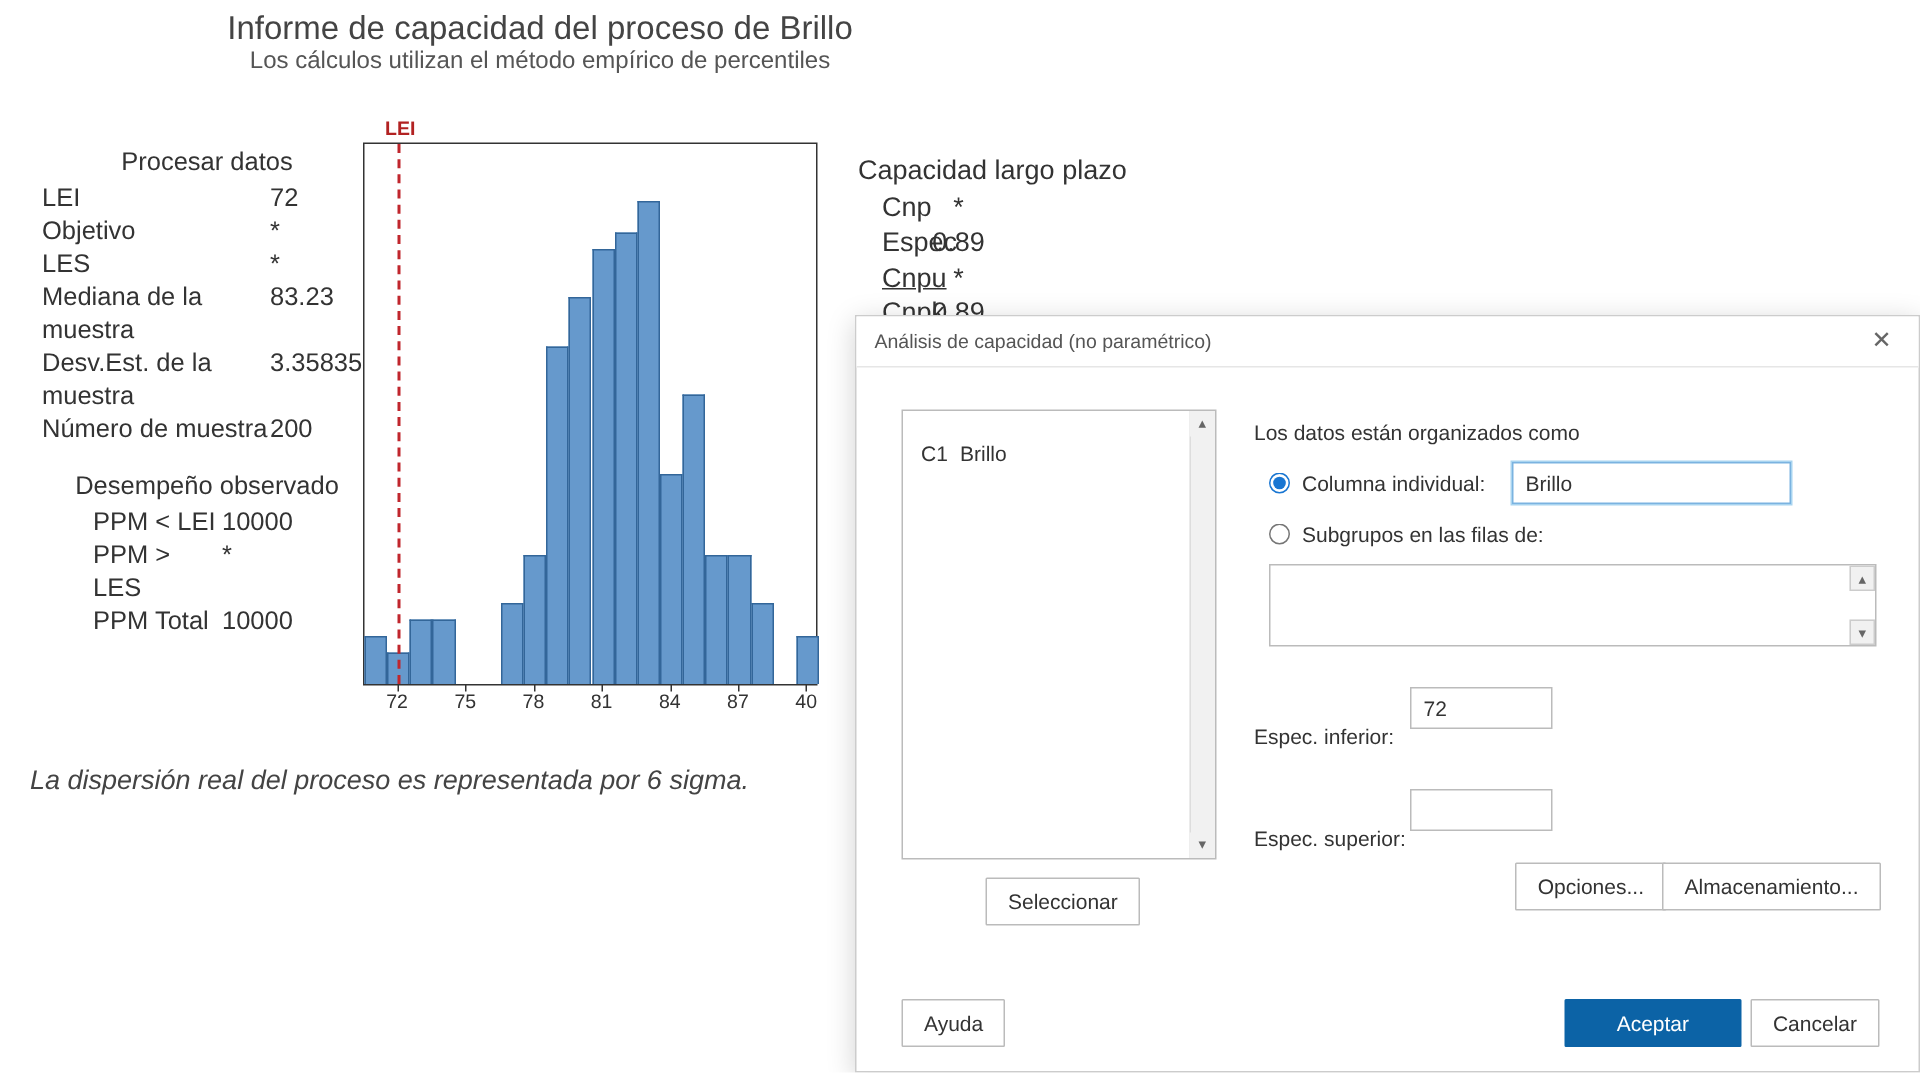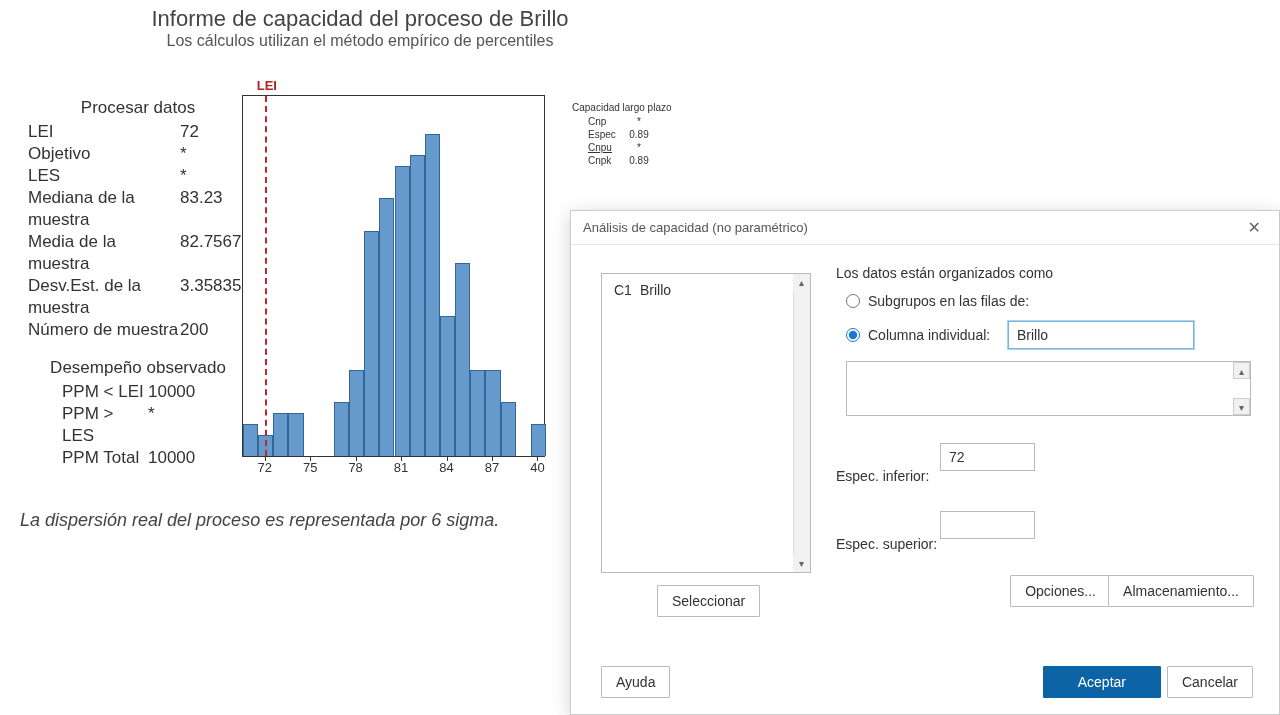--- a/index.html
+++ b/index.html
@@ -14,44 +14,44 @@
     overflow: hidden;
   }
   .report-title { font-size: 22px; color: #444; font-weight: 400; text-align: center; width: 700px; margin-top: 6px;}
   .report-subtitle { font-size: 16px; color: #555; font-weight: 400; text-align: center; width: 700px;}
   .report-area { position: absolute; left: 10px; top: 0; width: 900px;}
   .data-block { position: absolute; left: 18px; top: 95px; width: 220px; font-size: 17px; color: #333;}
   .data-row { display: flex; justify-content: flex-start; line-height: 1.3;}
   .data-row .lbl { width: 152px;}
   .data-row .val { width: 60px; text-align: left;}
   .section-header { font-weight: 400; text-align: center; line-height: 1.5; }
-  .cap-block { position: absolute; left: 562px; top: 100px; font-size: 10px; color:#333;}
+  .cap-block { position: absolute; left: 562px; top: 100px; font-size: 18px; color:#333;}
   .cap-block .data-row .lbl { width: 42px; padding-left: 16px;}
   .cap-block .data-row .val { width: 50px; text-align: center;}
   .chart-box { position: absolute; left: 232px; top: 95px; width: 303px; height: 362px; border: 1px solid #333; background:#fff;}
   .lei-label { position: absolute; left: 258px; top: 78px; color: #b22222; font-size: 13px; font-weight: 600;}
   .lei-line { position: absolute; left: 266px; top: 96px; width: 0; height: 360px; border-left: 2px dashed #c0262d;}
   .xtick-row { position: absolute; left: 232px; top: 460px; width: 303px; height: 20px;}
   .xtick { position: absolute; top: 0; font-size: 13px; color:#333; transform: translateX(-50%);}
   .hist-area { position: absolute; left: 0; bottom: 0; width: 100%; height: 100%; }
   .bar { position: absolute; bottom: 0; background: #6699cc; border: 1px solid #336699; border-bottom: none;}
   .footnote { position: absolute; left: 10px; top: 510px; font-size: 18px; font-style: italic; color: #444;}
   .tick-mark { position:absolute; top: -4px; width:1px; height:5px; background:#333;}
 
   
   .dialog { position: absolute; left: 570px; top: 210px; width: 710px; height: 505px; background: #fff; border: 1px solid #ccc; box-shadow: 0 4px 18px rgba(0,0,0,0.18);}
   .dialog-header { height: 34px; line-height: 34px; padding: 0 12px; background: #fff; border-bottom: 1px solid #e6e6e6; color: #555; font-size: 13px; display:flex; justify-content: space-between; align-items: center;}
   .close-x { font-size: 16px; color: #666; cursor: pointer; padding: 0 6px;}
   .dialog-body { position: relative; padding: 14px; height: calc(100% - 34px);}
   .column-list { position: absolute; left: 30px; top: 28px; width: 210px; height: 300px; border: 1px solid #bbb; background:#fff;}
   .col-item { padding: 8px 12px; font-size: 14px; color:#333;}
-  .col-item span:first-child { display:inline-block; width: 26px;}
+  .col-item span:first-child { display:inline-block; width: 26px; margin-top: 12px;}
   .scroll-stub { position:absolute; right:0; top:0; width:17px; height:100%; background:#f1f1f1; border-left:1px solid #ddd;}
   .scroll-btn { position:absolute; right:0; width:17px; height:17px; background:#f1f1f1; text-align:center; font-size:10px; line-height:17px; color:#666;}
-  .form-area { position: absolute; left: 265px; top: 20px; right: 18px;}
+  .form-area { position: absolute; left: 265px; top: 35px; right: 18px;}
   .form-label { font-size: 14px; color:#333; margin-bottom: 12px;}
   .radio-row { display:flex; align-items:center; margin: 8px 0 12px 10px; font-size:14px;}
   .radio-row input[type=radio] { margin-right: 8px; accent-color: #1976d2; width:14px; height:14px;}
   .text-input { border: 1px solid #7bb3e0; outline: 1px solid #a8d4f0; padding: 5px 8px; font-size: 14px; width: 186px; color:#333;}
   .text-input.plain { border: 1px solid #bbb; outline:none; width: 95px;}
   .subgroup-box { border: 1px solid #bbb; width: 405px; height: 55px; position:relative; margin-left:10px;}
   .subgroup-box .scroll-btn { border:1px solid #ccc;}
   .spec-row { display:flex; align-items:center; margin: 14px 0 0 0px; font-size:14px;}
   .spec-row .slabel { width: 104px; margin-top: 38px;}
   .btn { border: 1px solid #bbb; background: #fff; padding: 7px 14px; font-size: 14px; color:#333; cursor:pointer; border-radius:1px;}
@@ -83,24 +83,20 @@
         </div>
         <div class="data-row">
           <span class="lbl">LES</span>
           <span class="val">*</span>
         </div>
         <div class="data-row">
           <span class="lbl">Mediana de la muestra</span>
           <span class="val">83.23</span>
         </div>
         <div class="data-row">
-          <span class="lbl">Media de la muestra</span>
-          <span class="val">82.7567</span>
-        </div>
-        <div class="data-row">
           <span class="lbl">Desv.Est. de la muestra</span>
           <span class="val">3.35835</span>
         </div>
         <div class="data-row">
           <span class="lbl">Número de muestra</span>
           <span class="val">200</span>
         </div>
       </div>
     <div style="height:14px"></div>
     <div class="section-header">Desempeño observado</div>
@@ -197,27 +193,27 @@
         </div>
       <div class="scroll-stub">
         <div class="scroll-btn" style="top:0">▴</div>
         <div class="scroll-btn" style="bottom:0">▾</div>
       </div>
     </div>
 
     <div class="form-area">
       <div class="form-label">Los datos están organizados como</div>
       <div class="radio-row">
-        <input type="radio" name="org" style="">
-        <span>Subgrupos en las filas de:</span>
-      </div>
-      <div class="radio-row">
         <input type="radio" name="org" checked="" style="">
         <span style="width:140px">Columna individual:</span>
         <input class="text-input" value="Brillo" style="">
+      </div>
+      <div class="radio-row">
+        <input type="radio" name="org" style="">
+        <span>Subgrupos en las filas de:</span>
       </div>
       <div class="subgroup-box">
         <div class="scroll-btn" style="top:0;right:0">▴</div>
         <div class="scroll-btn" style="bottom:0;right:0">▾</div>
       </div>
       <div class="spec-row">
         <span class="slabel">Espec. inferior:</span>
         <input class="text-input plain" value="72" style="">
       </div>
       <div class="spec-row">

